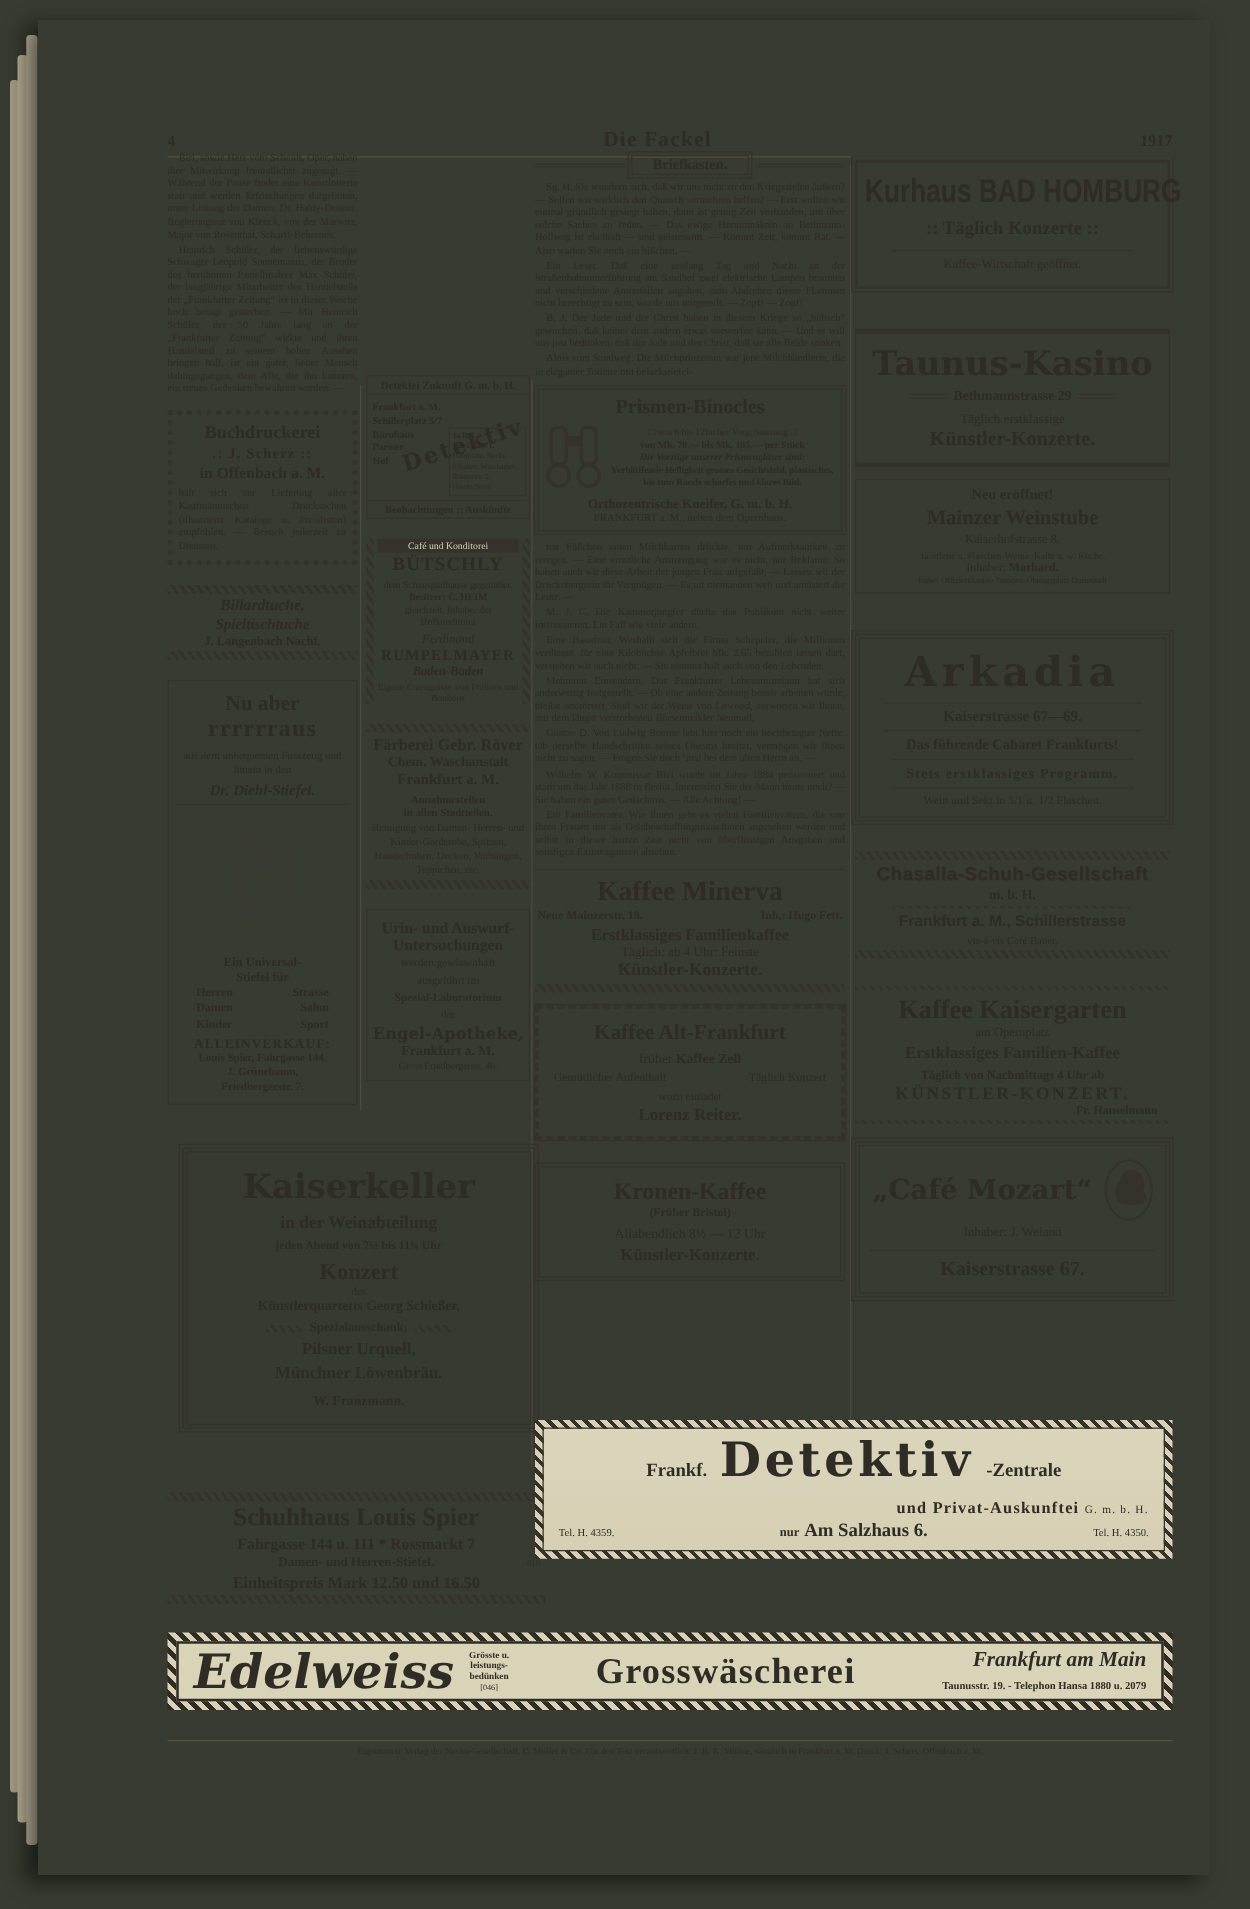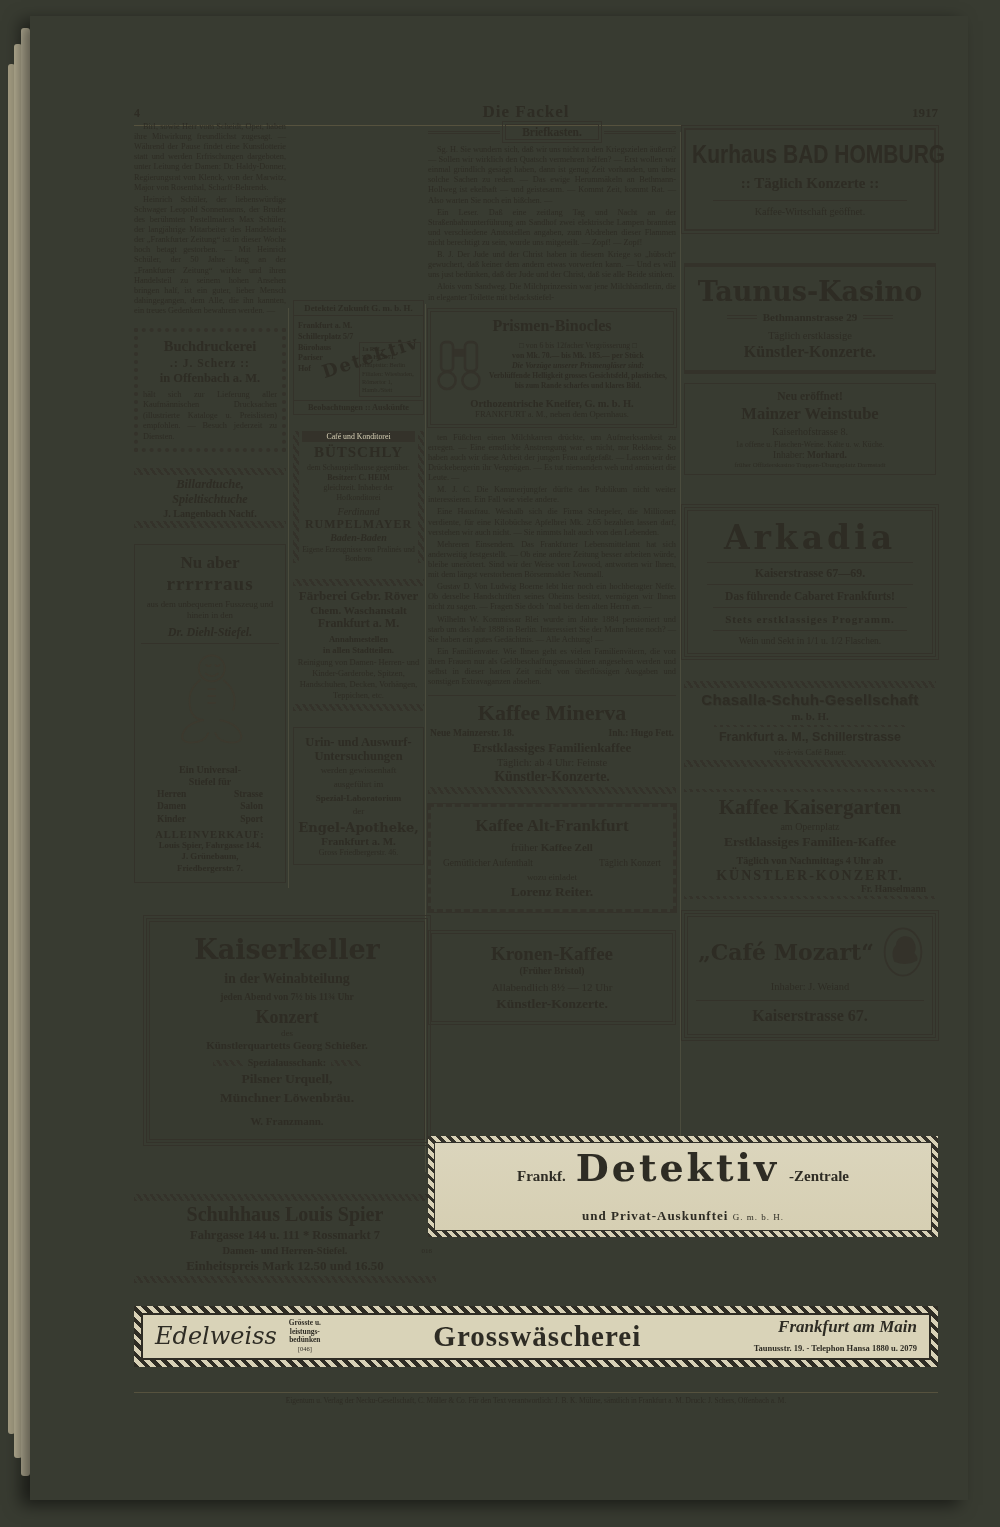--- a/index.html
+++ b/index.html
@@ -190,31 +190,31 @@
   .mz-addr{font-size:16px;font-weight:bold;text-align:center;margin-top:8px;border-top:1px solid #34322a;padding-top:6px}
 
   
   .dz{position:absolute;left:398px;top:1120px;width:510px}
   .frame{padding:6px;background:repeating-linear-gradient(45deg,#34322a 0 3px,#d8d1b6 3px 7px)}
   .frame-inner{background:linear-gradient(#dbd5bc,#d6cfb3);border:1px solid #34322a;padding:6px 12px}
   .dz-r1{display:flex;align-items:baseline;justify-content:center;gap:10px}
   .dz-f{font-size:15px;font-weight:bold}
   .dz-big{font-size:38px;font-weight:bold;letter-spacing:3px;font-family:"DejaVu Serif",serif;line-height:1}
   .dz-suf{font-size:15px;font-weight:bold}
-  .dz-r2{text-align:center;font-size:13px;font-weight:bold;letter-spacing:1px;margin-top:21px}
+  .dz-r2{text-align:right;font-size:13px;font-weight:bold;letter-spacing:1px;margin-top:11px}
   .dz-r2 .small{font-size:9px;font-weight:normal}
   .dz-r3{display:flex;justify-content:space-between;align-items:baseline;margin-top:3px}
   .dz-tel{font-size:8.5px}
   .dz-addr{font-size:15px;font-weight:bold}
   .dz-addr .nur{font-size:10px;font-weight:bold;margin-right:4px}
 
   .ew{position:absolute;left:104px;top:1290px;width:804px}
   .ew .frame{padding:7px;background:repeating-linear-gradient(45deg,#2e2c24 0 4px,#d8d1b6 4px 8px)}
   .ew-inner{background:#d9d3b8;border:2px solid #2e2c24;padding:3px 12px;display:flex;align-items:center;gap:12px}
-  .ew-name{font-size:24px;font-weight:normal;font-style:italic;font-family:"DejaVu Serif",serif;line-height:1}
+  .ew-name{font-size:38px;font-weight:bold;font-style:italic;font-family:"DejaVu Serif",serif;line-height:1}
   .ew-small{font-size:7.4px;font-weight:bold;text-align:center;line-height:1.15}
   .ew-note{font-size:6.5px;font-weight:normal}
   .ew-g{font-size:29px;font-weight:bold;letter-spacing:1px;flex:1;text-align:center;line-height:1}
   .ew-right{text-align:right}
   .ew-city{font-size:17px;font-weight:bold;font-style:italic;line-height:1.1}
   .ew-tel{font-size:8.5px;font-weight:bold}
 
   .foot{position:absolute;left:104px;top:1376px;width:804px;text-align:center;font-size:7.4px;border-top:1px solid #56523e;padding-top:3px}
 </style>
 </head>
@@ -536,20 +536,25 @@
 
   <div class="dz">
     <div class="frame">
       <div class="frame-inner">
         <div class="dz-r1">
           <span class="dz-f">Frankf.</span>
           <span class="dz-big">Detektiv</span>
           <span class="dz-suf">-Zentrale</span>
         </div>
         <div class="dz-r2"><span>und Privat-Auskunftei</span> <span class="small">G. m. b. H.</span></div>
+        <div class="dz-r3">
+          <span class="dz-tel">Tel. H. 4359.</span>
+          <span class="dz-addr"><span class="nur">nur</span><span>Am Salzhaus 6.</span></span>
+          <span class="dz-tel">Tel. H. 4350.</span>
+        </div>
       </div>
     </div>
   </div>
 
   <div class="ew">
     <div class="frame">
       <div class="ew-inner">
         <span class="ew-name">Edelweiss</span>
         <span class="ew-small">
           <span>Grösste u.</span><br>

